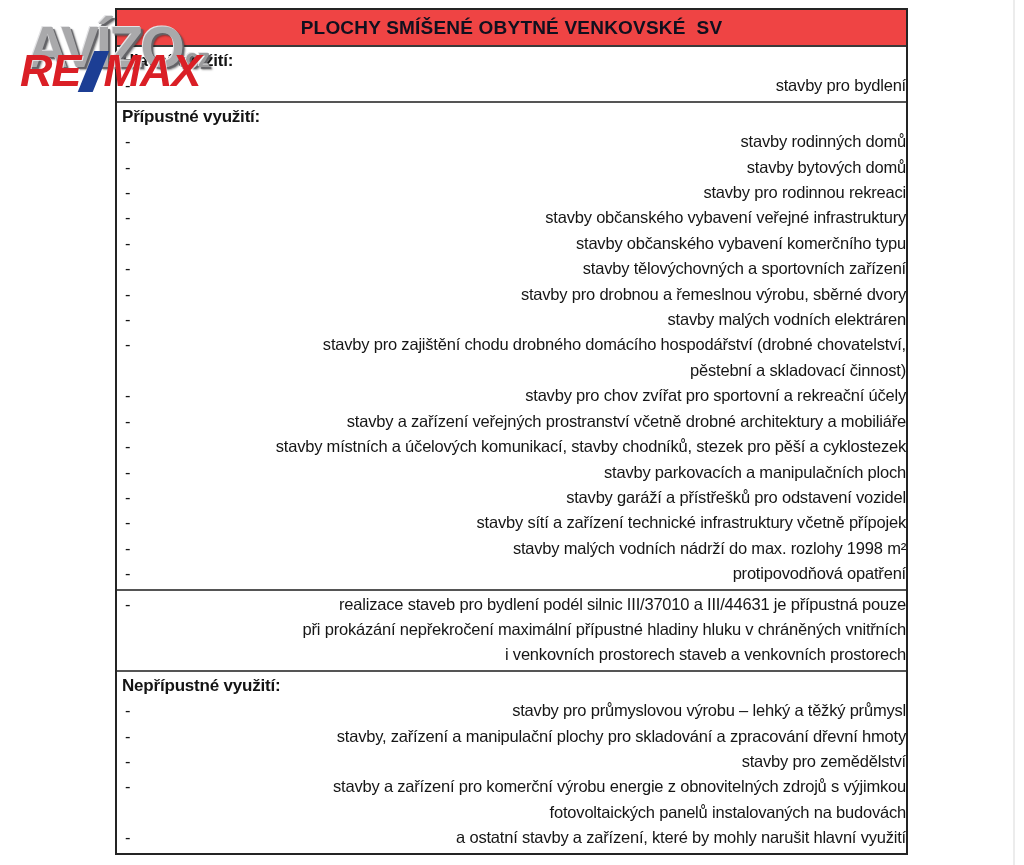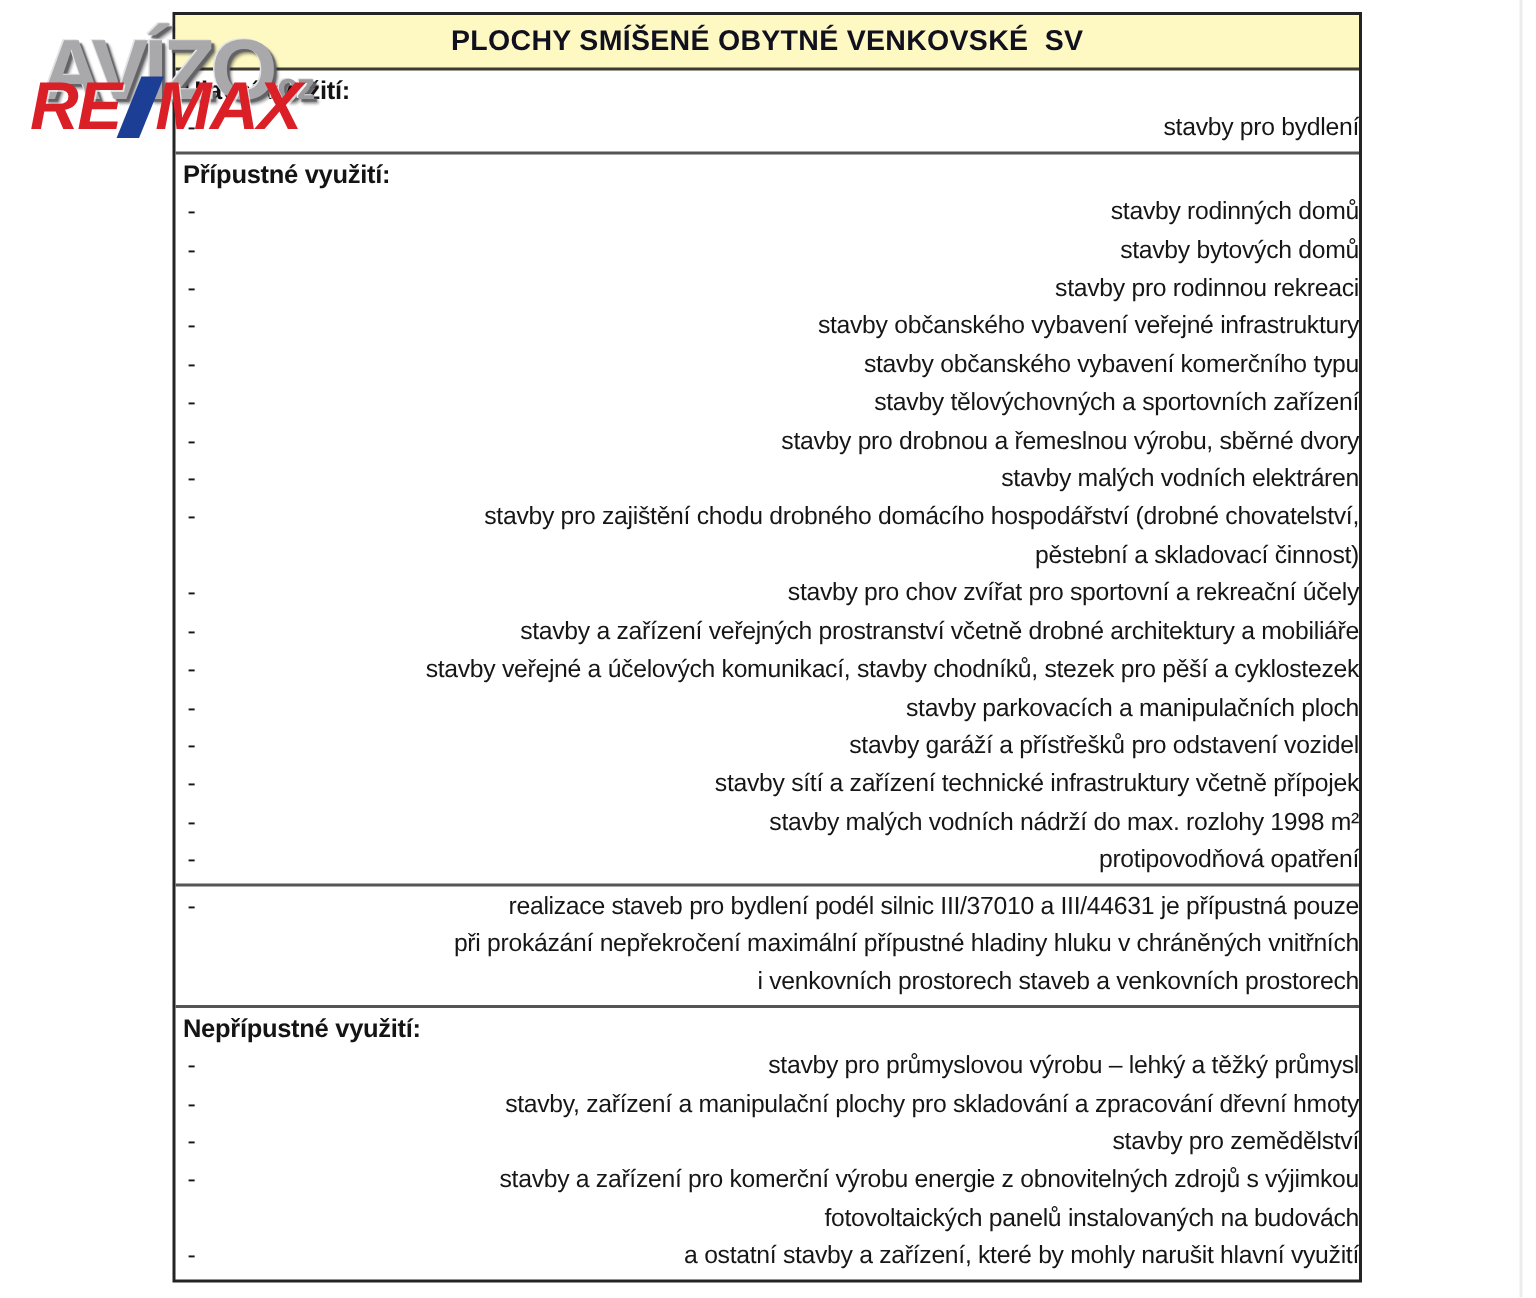--- a/index.html
+++ b/index.html
@@ -108,21 +108,21 @@
     width: 2px; height: 865px;
     background: #ececec;
   }
 </style>
 </head>
 <body>
 
 <div class="page">
 
   <div class="doc-table">
-    <div class="doc-header" style="background: #fef9c3;">
+    <div class="doc-header" style="background: #ef4444;">
       <span class="title">PLOCHY SMÍŠENÉ OBYTNÉ VENKOVSKÉ  SV</span>
     </div>
 
     <div class="section">
       <div class="heading">Hlavní využití:</div>
       <div class="items">
           <div class="li">
             <span class="dash">-</span>
             <span class="txt">stavby pro bydlení</span>
           </div>
@@ -172,21 +172,21 @@
           <div class="li">
             <span class="dash">-</span>
             <span class="txt">stavby pro chov zvířat pro sportovní a rekreační účely</span>
           </div>
           <div class="li">
             <span class="dash">-</span>
             <span class="txt">stavby a zařízení veřejných prostranství včetně drobné architektury a mobiliáře</span>
           </div>
           <div class="li">
             <span class="dash">-</span>
-            <span class="txt">stavby veřejné a účelových komunikací, stavby chodníků, stezek pro pěší a cyklostezek</span>
+            <span class="txt">stavby místních a účelových komunikací, stavby chodníků, stezek pro pěší a cyklostezek</span>
           </div>
           <div class="li">
             <span class="dash">-</span>
             <span class="txt">stavby parkovacích a manipulačních ploch</span>
           </div>
           <div class="li">
             <span class="dash">-</span>
             <span class="txt">stavby garáží a přístřešků pro odstavení vozidel</span>
           </div>
           <div class="li">

